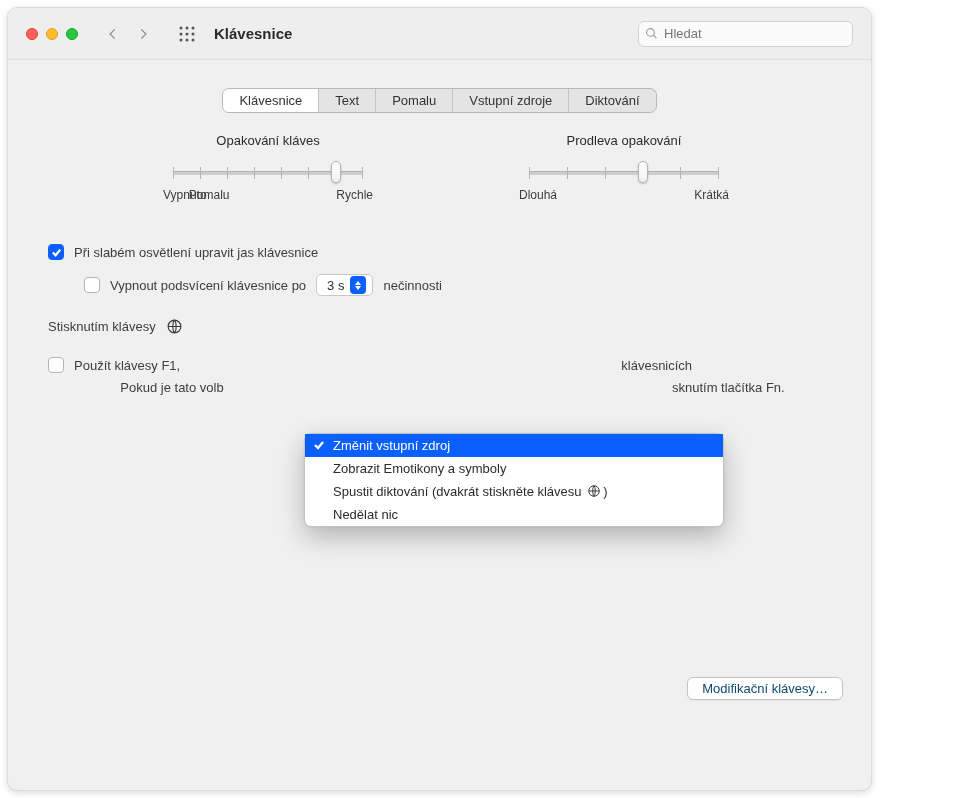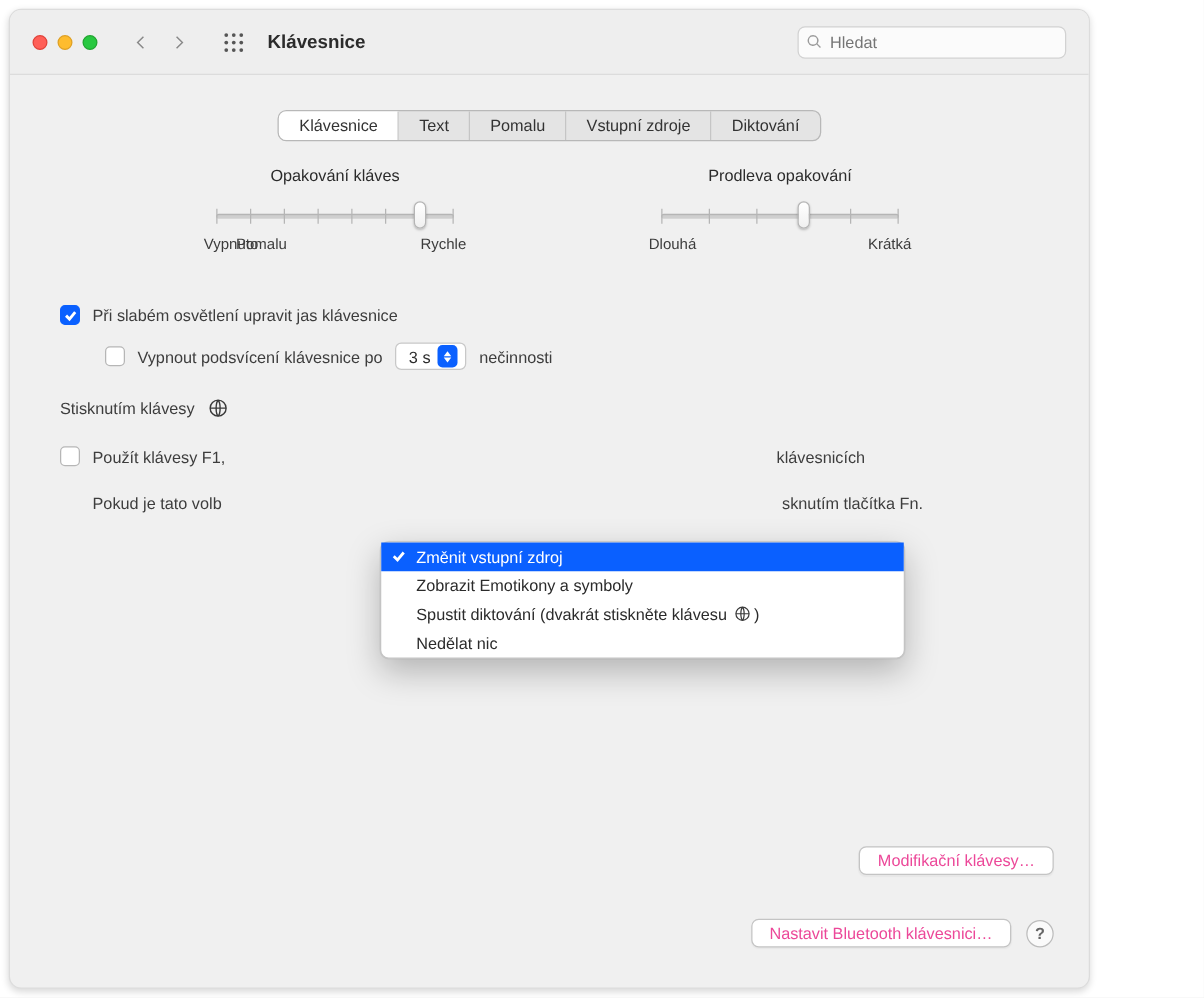--- a/index.html
+++ b/index.html
@@ -97,21 +97,21 @@
     background:linear-gradient(#fff,#f0f0f0);
     border:1px solid #b5b5b5;border-radius:5px;
     box-shadow:0 1px 2px rgba(0,0,0,.25);
     transform:translateX(-50%);
   }
   .slider-labels{display:flex;justify-content:space-between;width:210px;margin-top:6px;font-size:12px;color:#3c3c3c;}
   .slider-labels .mid{position:absolute;left:50%;transform:translateX(-12px);white-space:nowrap;}
   .slider-labels{position:relative;}
 
   
-  .options{margin-top:42px;display:flex;flex-direction:column;gap:22px;}
+  .options{margin-top:42px;display:flex;flex-direction:column;gap:22px;text-align:center;}
   .row{display:flex;align-items:center;gap:10px;}
   .checkbox{
     width:16px;height:16px;border:1px solid #b6b6b6;border-radius:4px;background:#fff;
     display:inline-flex;align-items:center;justify-content:center;flex:none;
   }
   .checkbox.checked{background:var(--accent);border-color:var(--accent);}
   .checkbox.checked svg{width:11px;height:11px;fill:none;stroke:#fff;stroke-width:2.5;}
   .select{
     display:inline-flex;align-items:center;gap:6px;
     padding:1px 6px 1px 10px;border-radius:5px;
@@ -119,21 +119,21 @@
   }
   .stepper{
     width:16px;height:18px;border-radius:4px;background:var(--accent);
     display:flex;flex-direction:column;align-items:center;justify-content:center;
   }
   .stepper .tri{width:0;height:0;border-left:3px solid transparent;border-right:3px solid transparent;}
   .stepper .up{border-bottom:4px solid #fff;margin-bottom:1px;}
   .stepper .down{border-top:4px solid #fff;}
 
   .sublabel{color:#3d3d3d;font-size:13px;}
-  .hint{color:#3d3d3d;font-size:13px;line-height:1.5;padding-left:26px;margin-top:20px;}
+  .hint{color:#3d3d3d;font-size:13px;line-height:1.5;padding-left:26px;margin-top:5px;}
 
   
   .popup{
     position:absolute;top:373px;left:296px;width:420px;
     background:#fff;border:0.5px solid #c4c4c4;border-radius:7px;
     box-shadow:0 10px 26px rgba(0,0,0,.25),0 0 0 .5px rgba(0,0,0,.05);
     padding:0 0;z-index:10;font-size:13px;
   }
   .popup-item{
     display:flex;align-items:center;padding:4px 14px 4px 28px;position:relative;
@@ -141,21 +141,21 @@
   .popup-item.selected{background:var(--accent);color:#fff;}
   .popup-item.selected .check{position:absolute;left:8px;top:5px;}
   .popup-item .check svg{width:12px;height:12px;fill:none;stroke:#fff;stroke-width:2.2;}
   .globe-inline{width:14px;height:14px;display:inline-block;vertical-align:-2px;margin:0 2px;}
 
   
   .footer-row1{position:absolute;right:28px;bottom:90px;}
   .footer-row2{position:absolute;right:28px;bottom:32px;display:flex;align-items:center;gap:12px;}
   .btn{
     padding:3px 14px;background:#fff;border:1px solid #c4c4c4;border-radius:6px;
-    font-size:13px;color:#ec4899;box-shadow:0 1px 1px rgba(0,0,0,.04);
+    font-size:13px;color:#0c4a6e;box-shadow:0 1px 1px rgba(0,0,0,.04);
   }
   .help-btn{
     width:22px;height:22px;border-radius:50%;border:1px solid #bcbcbc;background:#fafafa;
     display:flex;align-items:center;justify-content:center;color:#666;font-weight:600;
   }
   .globe-icon{width:17px;height:17px;}
 
 </style>
 </head>
 <body>
@@ -330,18 +330,14 @@
         </span>
       </div>
       <div class="popup-item">
         <span>Nedělat nic</span>
       </div>
     </div>
 
     <div class="footer-row1">
       <button class="btn">Modifikační klávesy…</button>
     </div>
-    <div class="footer-row2">
-      <button class="btn">Nastavit Bluetooth klávesnici…</button>
-      <div class="help-btn">?</div>
-    </div>
   </div>
 </div>
 
 </body></html>

